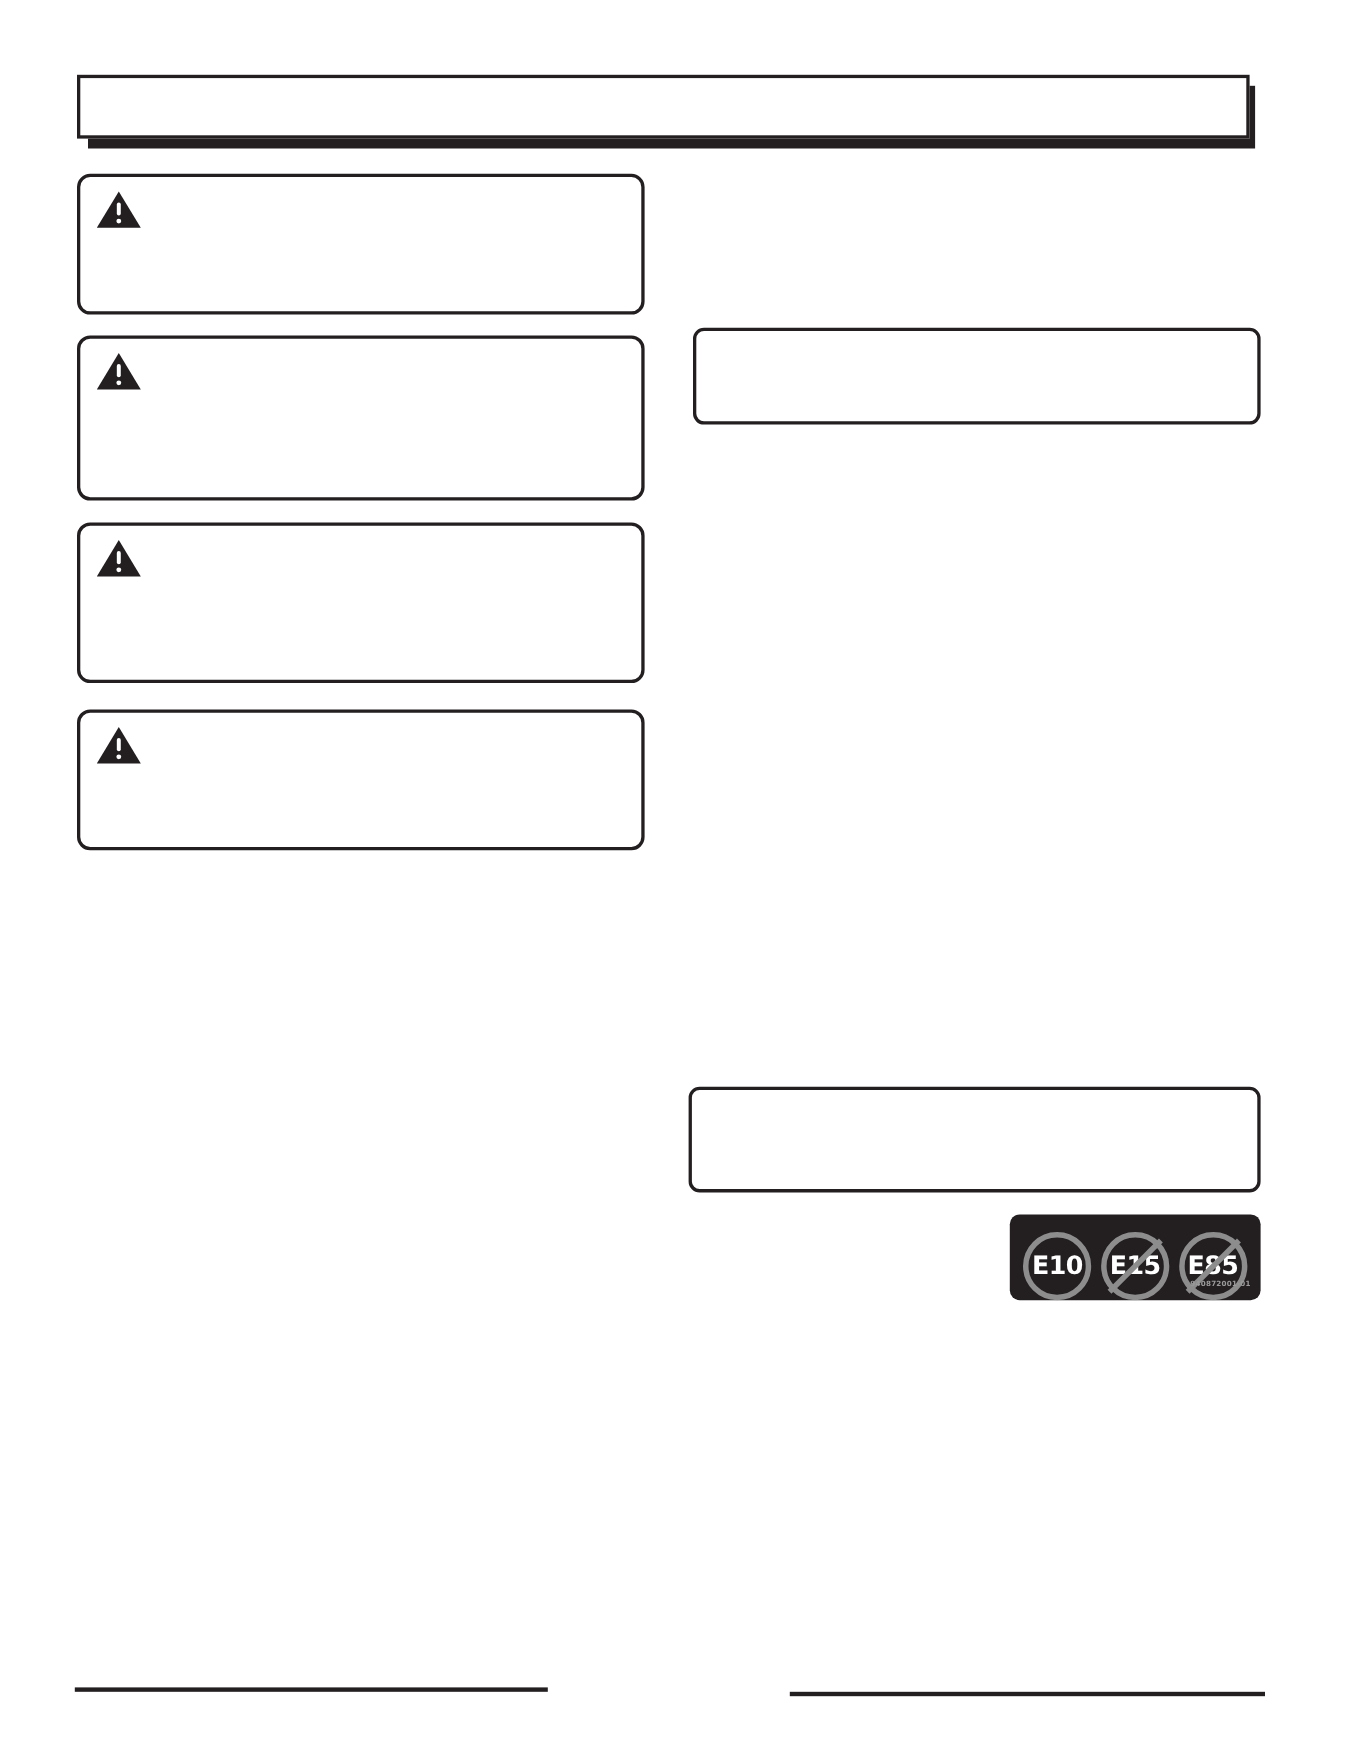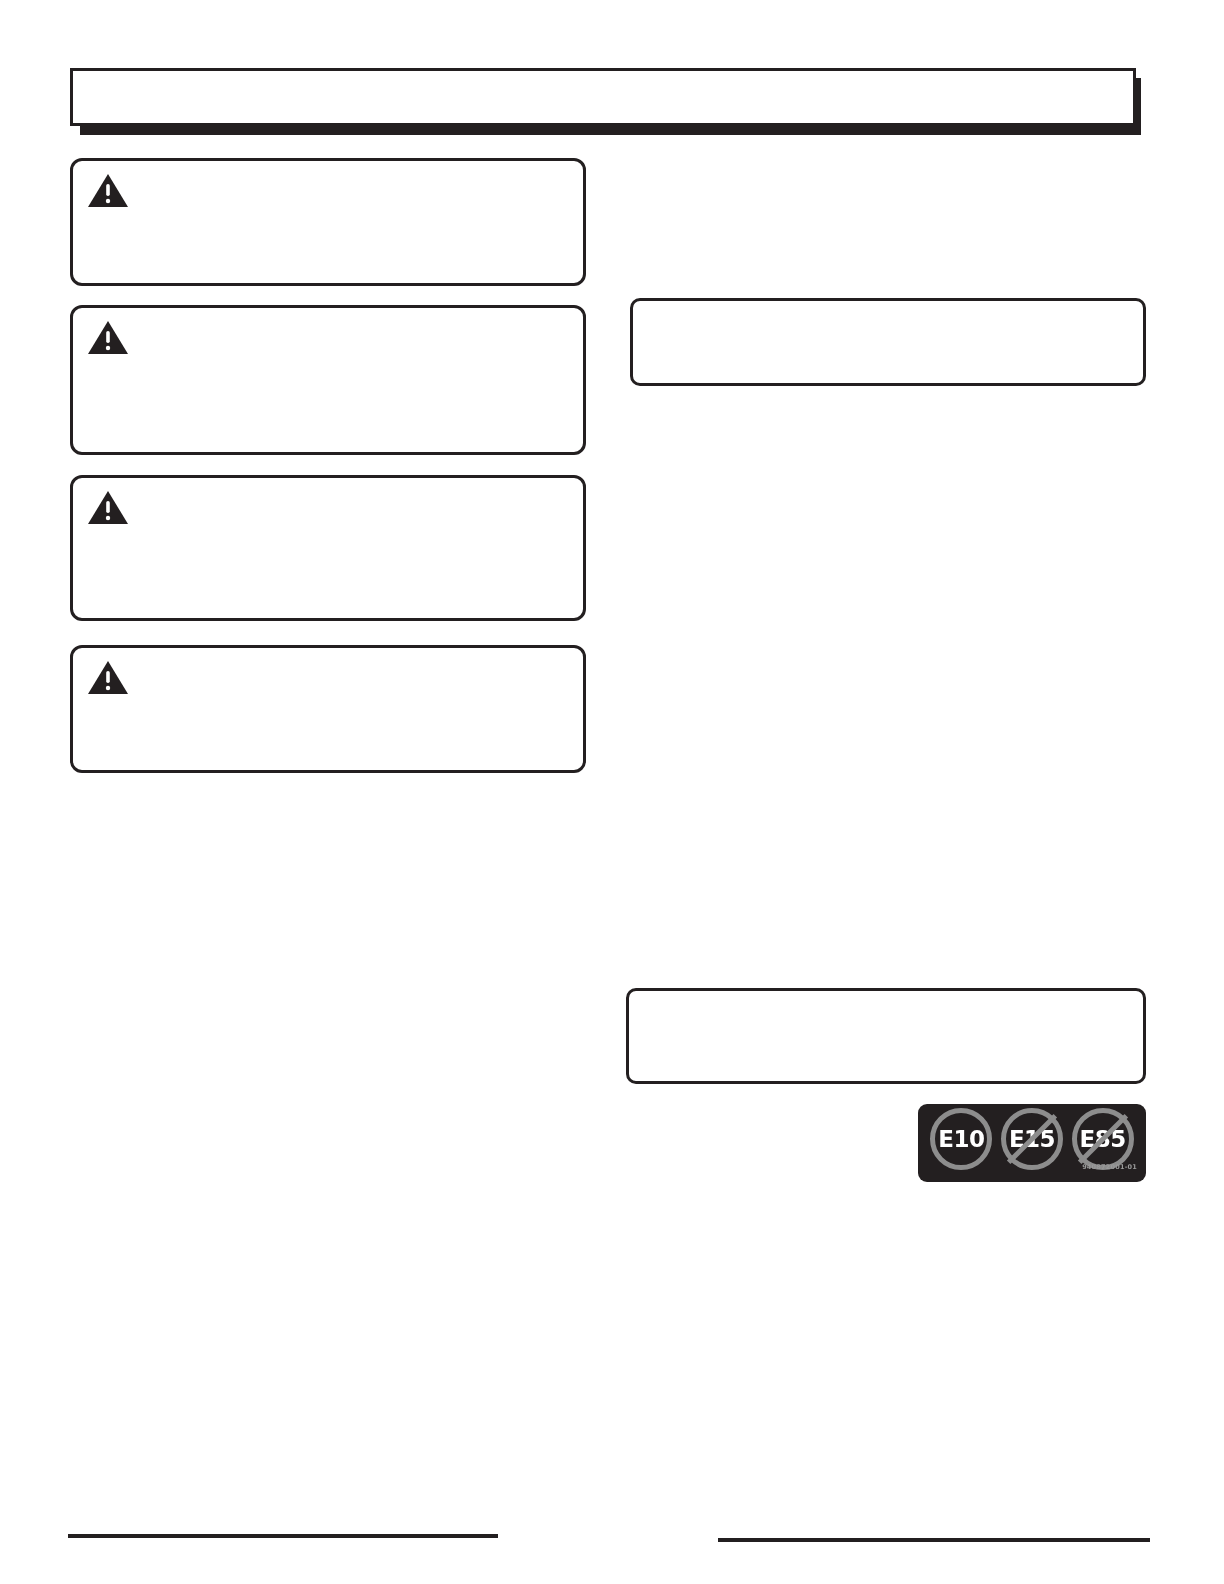--- a/index.html
+++ b/index.html
@@ -99,21 +99,21 @@
     left: 918px;
     top: 1104px;
     width: 228px;
     height: 78px;
     background: #231f20;
     border-radius: 9px;
     overflow: hidden;
   }
   .fuel-row {
     position: absolute;
-    left: 0; top: 4px;
+    left: 0; top: 16px;
     width: 228px;
     height: 62px;
     display: flex;
     align-items: flex-start;
     justify-content: space-around;
     padding: 0 8px;
   }
   .fuel-badge { position: relative; width: 62px; height: 62px; }
   .fuel-ring {
     position: absolute; inset: 0;

